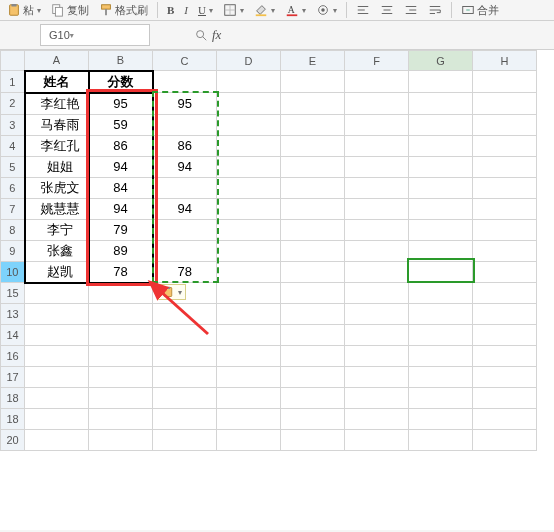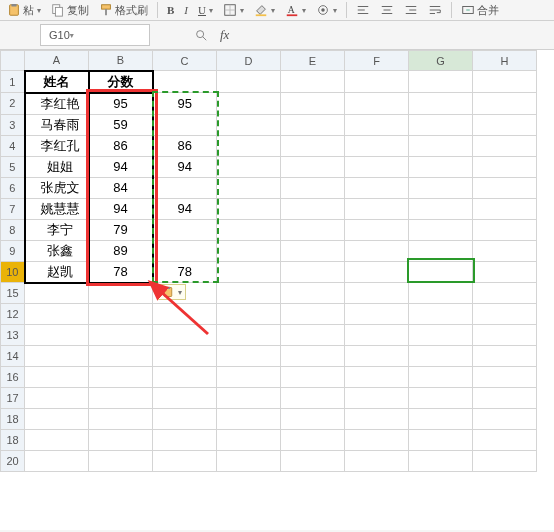--- a/index.html
+++ b/index.html
@@ -8,21 +8,21 @@
   .toolbar{height:20px;background:#f5f5f5;display:flex;align-items:center;padding:0 4px;gap:4px;border-bottom:1px solid #d0d0d0;}
   .tbtn{display:flex;align-items:center;gap:2px;padding:0 3px;height:18px;cursor:pointer;}
   .tlabel{font-size:11px;color:#555;}
   .ticon{width:14px;height:14px;display:flex;align-items:center;justify-content:center;}
   .sep{width:1px;height:16px;background:#ccc;margin:0 2px;}
   .dd{font-size:8px;color:#777;margin-left:1px;}
   
   .fbar-wrap{height:28px;background:#f5f5f5;border-bottom:1px solid #d0d0d0;display:flex;align-items:center;}
   .namebox{width:96px;height:20px;margin-left:40px;background:#fff;border:1px solid #c7c7c7;display:flex;align-items:center;padding:0 4px 0 8px;font-size:11px;color:#555;}
   .namebox .ddarrow{font-size:8px;color:#888;}
-  .fx-area{display:flex;align-items:center;margin-left:44px;gap:12px;}
+  .fx-area{display:flex;align-items:center;margin-left:44px;gap:4px;}
   .fx-icon{font-style:italic;font-family:serif;color:#555;font-size:13px;}
   
   .gridwrap{position:relative;background:#fff;height:480px;overflow:hidden;}
   table.grid{border-collapse:collapse;table-layout:fixed;}
   .grid th,.grid td{border:1px solid #d4d4d4;box-sizing:border-box;text-align:center;font-size:13px;color:#000;background:#fff;}
   .grid th{background:#eef3f8;color:#555;font-weight:normal;font-size:11px;}
   .grid .colh{height:20px;}
   .grid .rowh{width:24px;background:#eef3f8;font-size:11px;color:#555;}
   .grid td{height:21px;}
   .colA{width:64px;} .colB{width:64px;} .colC{width:64px;}
@@ -40,21 +40,21 @@
   .greenbox{position:absolute;border:2px dashed #2a9a2a;pointer-events:none;}
   
   .selcell{position:absolute;border:2px solid #2a9a2a;pointer-events:none;background:rgba(0,0,0,0);}
   
   .pasteopt{position:absolute;display:flex;align-items:center;gap:3px;background:#fffef2;border:1px solid #d8cf8a;padding:1px 3px;font-size:11px;cursor:pointer;}
   .pasteopt .clip{width:12px;height:12px;}
   
   .arrow{position:absolute;pointer-events:none;}
   
   .colh.active{background:#d7e8d7;}
-  .rowh.active{background:#eab308;}
+  .rowh.active{background:#7dd3fc;}
 </style>
 </head>
 <body>
 
 <div class="app">
 
   <div class="toolbar">
     <div class="tbtn">
       <span class="ticon">
         <svg viewBox="0 0 16 16" width="14" height="14">
@@ -327,31 +327,20 @@
             <td class="colA "></td>
             <td class="colB "></td>
             <td class="colC "></td>
             <td class="colD "></td>
             <td class="colE "></td>
             <td class="colF "></td>
             <td class="colG "></td>
             <td class="colH "></td>
           </tr>
           <tr>
-            <th class="rowh">12</th>
-            <td class="colA "></td>
-            <td class="colB "></td>
-            <td class="colC "></td>
-            <td class="colD "></td>
-            <td class="colE "></td>
-            <td class="colF "></td>
-            <td class="colG "></td>
-            <td class="colH "></td>
-          </tr>
-          <tr>
             <th class="rowh">13</th>
             <td class="colA "></td>
             <td class="colB "></td>
             <td class="colC "></td>
             <td class="colD "></td>
             <td class="colE "></td>
             <td class="colF "></td>
             <td class="colG "></td>
             <td class="colH "></td>
           </tr>

